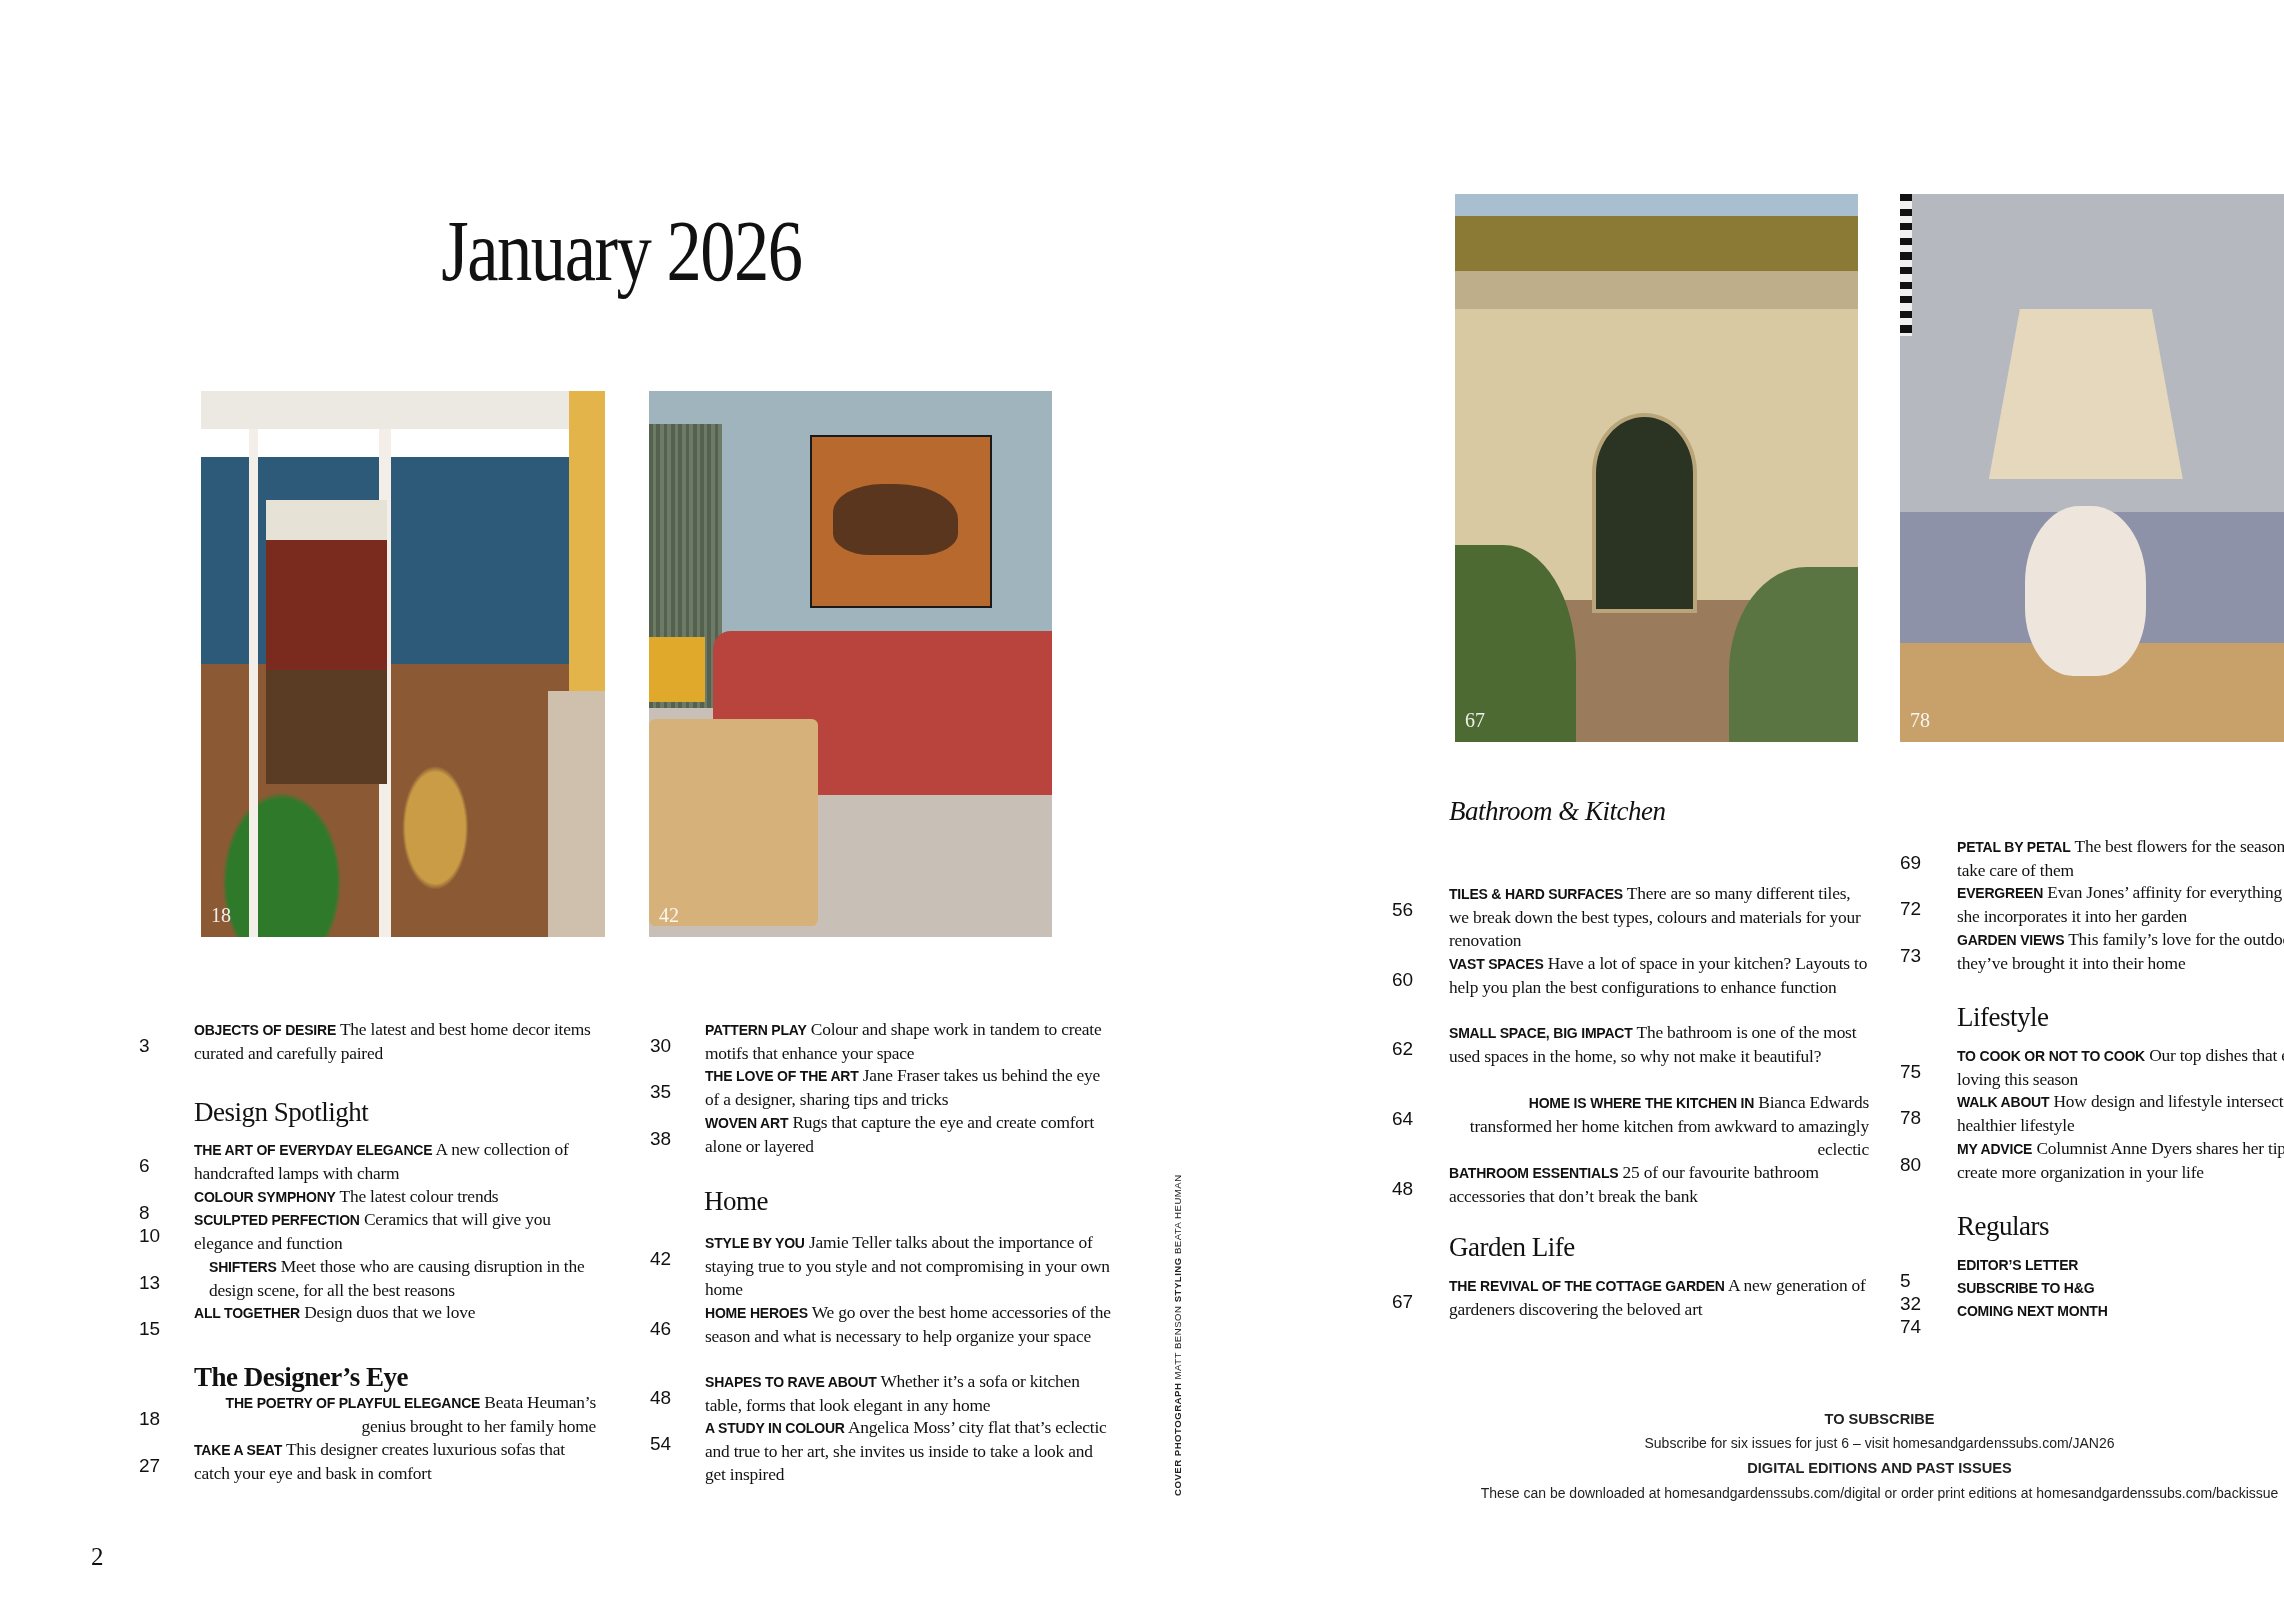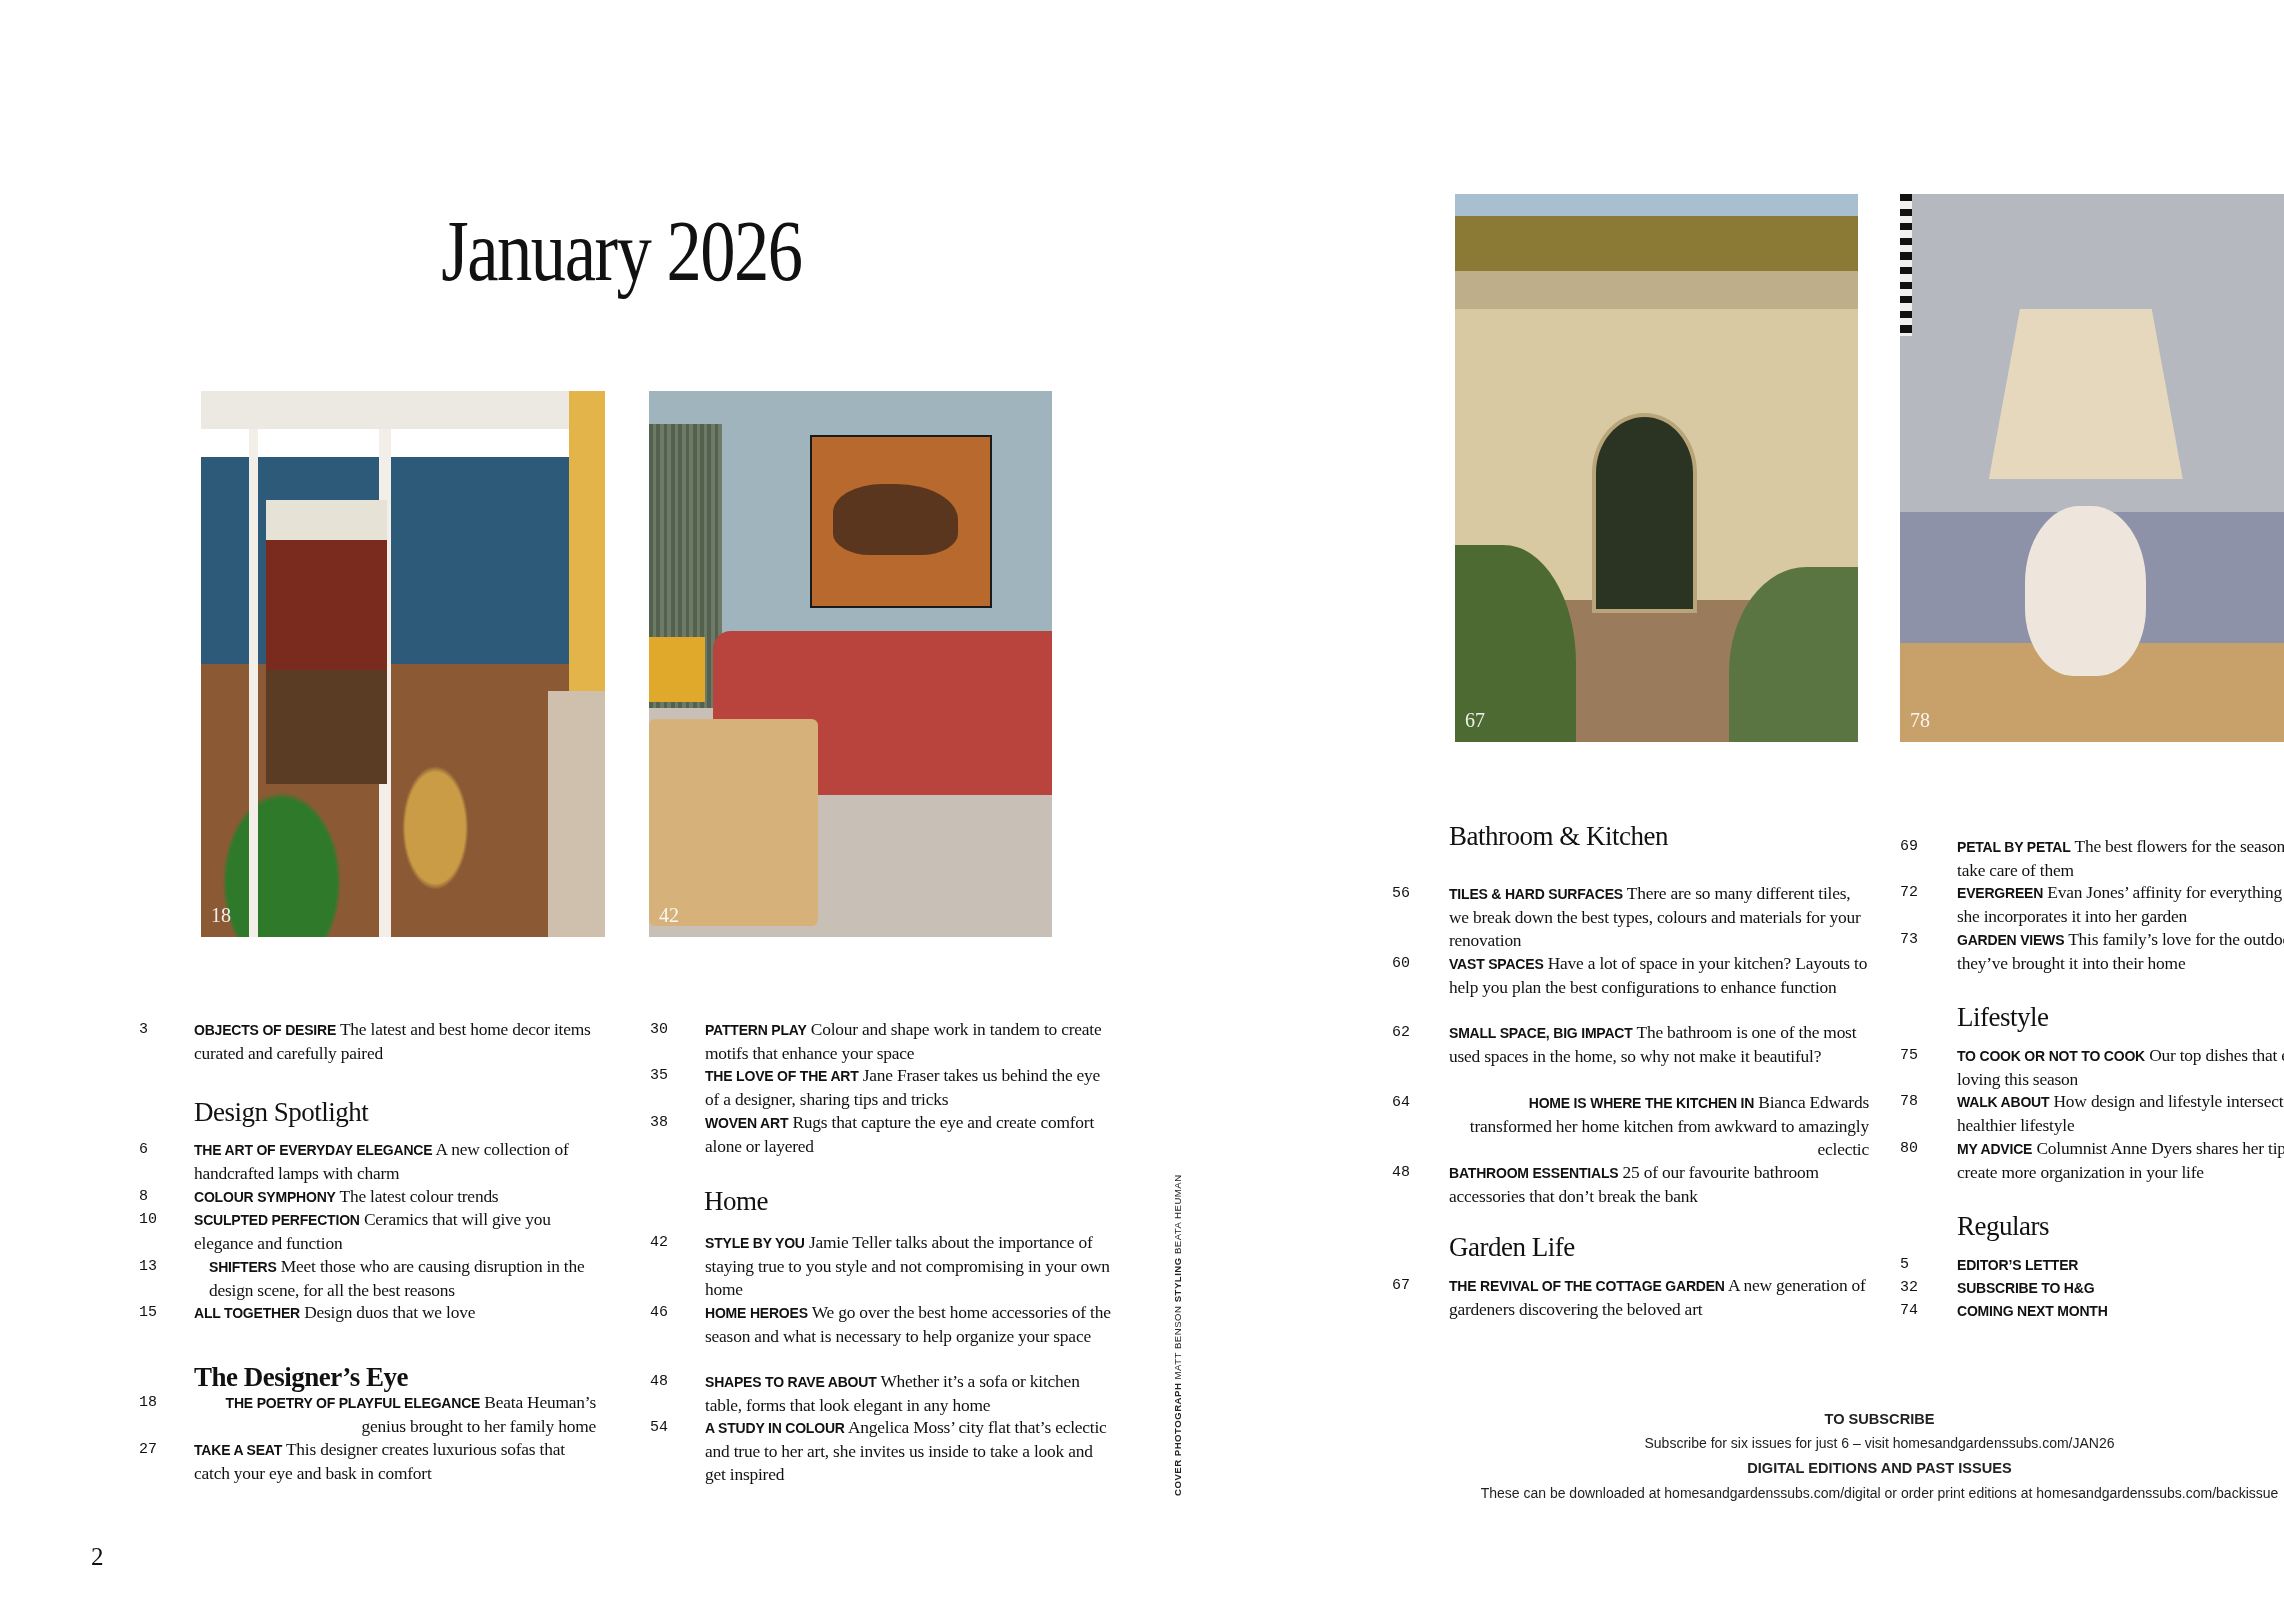--- a/index.html
+++ b/index.html
@@ -36,21 +36,21 @@
   .p3 .bedL { position:absolute; left:0; top:64%; width:30%; height:36%; background:#4e6a33; border-radius:0 60% 0 0; }
   .p3 .bedR { position:absolute; right:0; top:68%; width:32%; height:32%; background:#5b7542; border-radius:60% 0 0 0; }
   
   .p4 { left:1900px; top:194px; width:404px; height:548px;
         background: linear-gradient(180deg, #b6b8c0 0 58%, #8d92a8 58% 82%, #c8a06a 82% 100%); }
   .p4 .stripes { position:absolute; left:0; top:0; width:3%; height:26%; background:repeating-linear-gradient(180deg,#111 0 7.3px,#f0f0f0 7.3px 14.6px); }
   .p4 .shade { position:absolute; left:22%; top:21%; width:48%; height:31%; background:#e6d8bd; clip-path:polygon(16% 0,84% 0,100% 100%,0 100%); }
   .p4 .base { position:absolute; left:31%; top:57%; width:30%; height:31%; background:#eee6dc; border-radius:45% 45% 40% 40%; }
   
   .entry { position:absolute; font-size:17.4px; line-height:23px; }
-  .entry .num { position:absolute; left:0; top:0; font-family:Liberation Mono, monospace; font-size:15px; }
+  .entry .num { position:absolute; left:0; top:16px; font-family:Liberation Sans, sans-serif; font-size:19px; }
   .entry .body { position:absolute; top:0; font-family:"Liberation Serif", serif; letter-spacing:-0.2px; }
   .entry .body b { font-family:"Liberation Sans", sans-serif; font-weight:700; letter-spacing:-0.2px; font-size:14px; }
   .section-h { position:absolute; font-size:27px; font-weight:400; letter-spacing:-0.5px; line-height:1; }
   .credit { position:absolute; left:1172px; top:1496px; transform:rotate(-90deg); transform-origin:0 0; font-family:"Liberation Sans", sans-serif; font-size:9.6px; letter-spacing:0.5px; white-space:nowrap; color:#222; }
   .credit b { font-weight:700; }
   .folio { position:absolute; font-size:25px; }
   .footer { position:absolute; left:1393px; width:973px; text-align:center; font-family:"Liberation Sans", sans-serif; color:#222; }
   .footer .h { font-weight:700; font-size:14.6px; }
   .footer .t { font-size:14px; font-weight:400; }
 </style>
@@ -154,21 +154,21 @@
 </div>
 <div class="entry" style="left:650px; top:1416px; width:471px;">
   <span class="num">54</span>
   <span class="body" style="left:55px; width:411px;"><b>A STUDY IN COLOUR</b> <span>Angelica Moss’ city flat that’s eclectic and true to her art, she invites us inside to take a look and get inspired</span></span>
 </div>
 
 <div class="credit">
   <b>COVER PHOTOGRAPH</b> <span>MATT BENSON</span> <b>STYLING</b> <span>BEATA HEUMAN</span>
 </div>
 
-<div class="section-h" style="left:1449px; top:823px;">Bathroom &amp; Kitchen</div>
+<div class="section-h" style="left:1449px; top:798px;font-style:italic;">Bathroom &amp; Kitchen</div>
 
 <div class="entry" style="left:1392px; top:882px; width:480px;">
   <span class="num">56</span>
   <span class="body" style="left:57px; width:420px;"><b>TILES &amp; HARD SURFACES</b> <span>There are so many different tiles, we break down the best types, colours and materials for your renovation</span></span>
 </div>
 <div class="entry" style="left:1392px; top:952px; width:480px;">
   <span class="num">60</span>
   <span class="body" style="left:57px; width:420px;"><b>VAST SPACES</b> <span>Have a lot of space in your kitchen? Layouts to help you plan the best configurations to enhance function</span></span>
 </div>
 <div class="entry" style="left:1392px; top:1021px; width:480px;">

